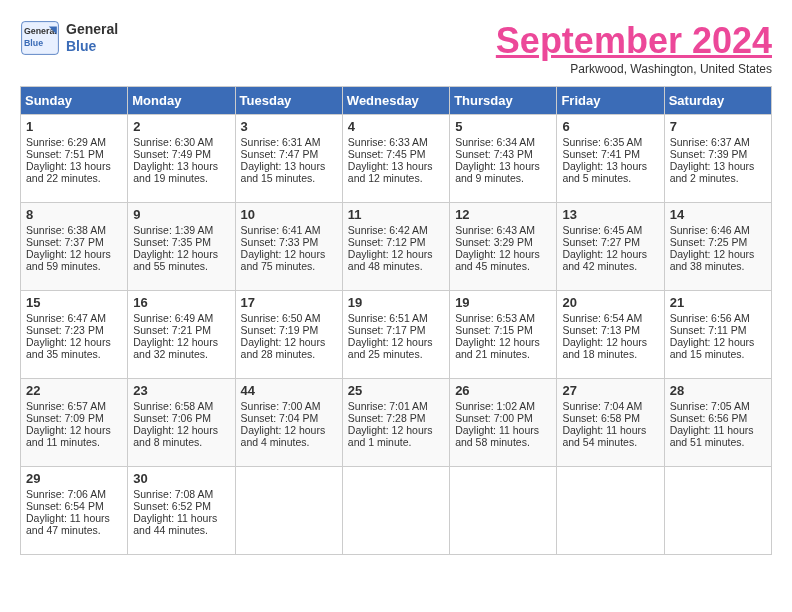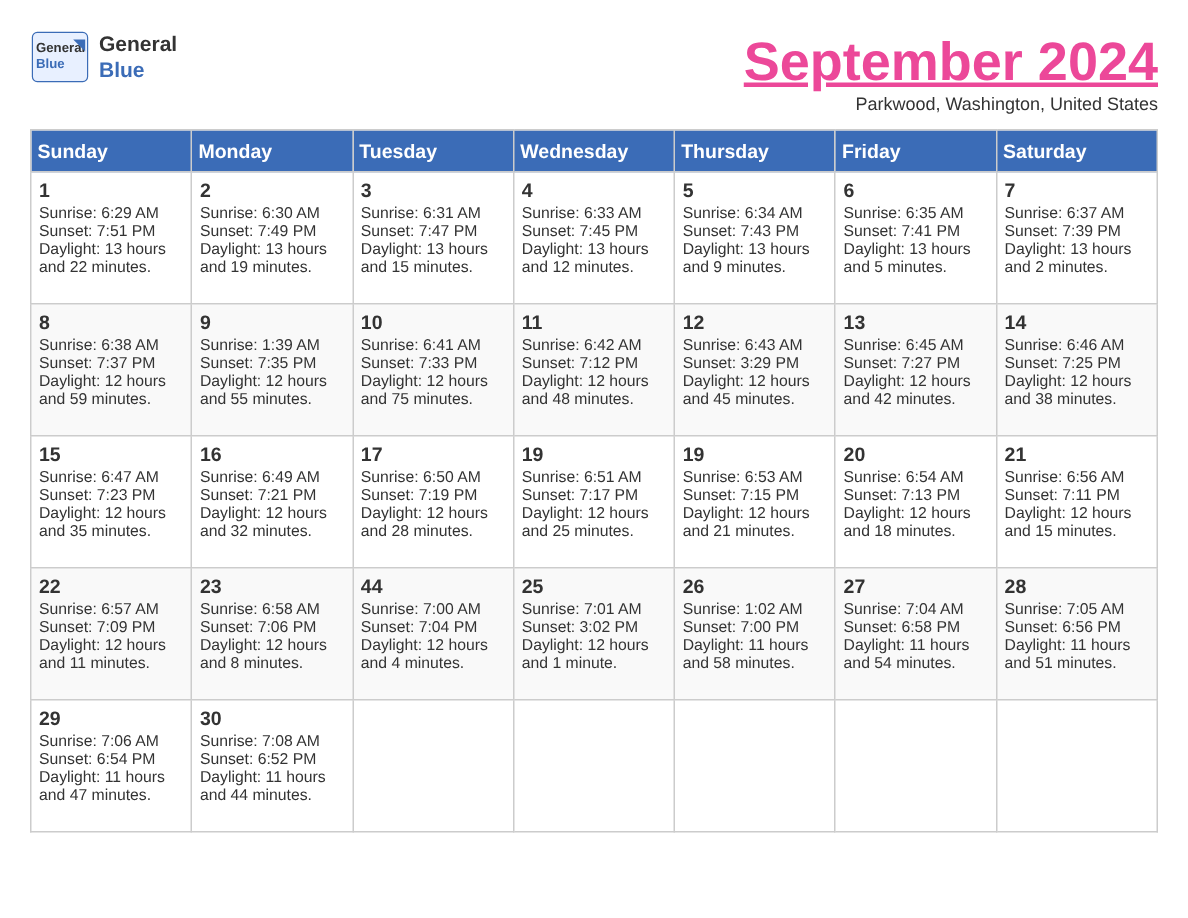--- a/index.html
+++ b/index.html
@@ -292,21 +292,21 @@
         <td>
           <span class="day-num">44</span>
           <div>Sunrise: 7:00 AM</div>
           <div>Sunset: 7:04 PM</div>
           <div>Daylight: 12 hours</div>
           <div>and 4 minutes.</div>
         </td>
         <td>
           <span class="day-num">25</span>
           <div>Sunrise: 7:01 AM</div>
-          <div>Sunset: 3:02 PM</div>
+          <div>Sunset: 7:28 PM</div>
           <div>Daylight: 12 hours</div>
           <div>and 1 minute.</div>
         </td>
         <td>
           <span class="day-num">26</span>
           <div>Sunrise: 1:02 AM</div>
           <div>Sunset: 7:00 PM</div>
           <div>Daylight: 11 hours</div>
           <div>and 58 minutes.</div>
         </td>

